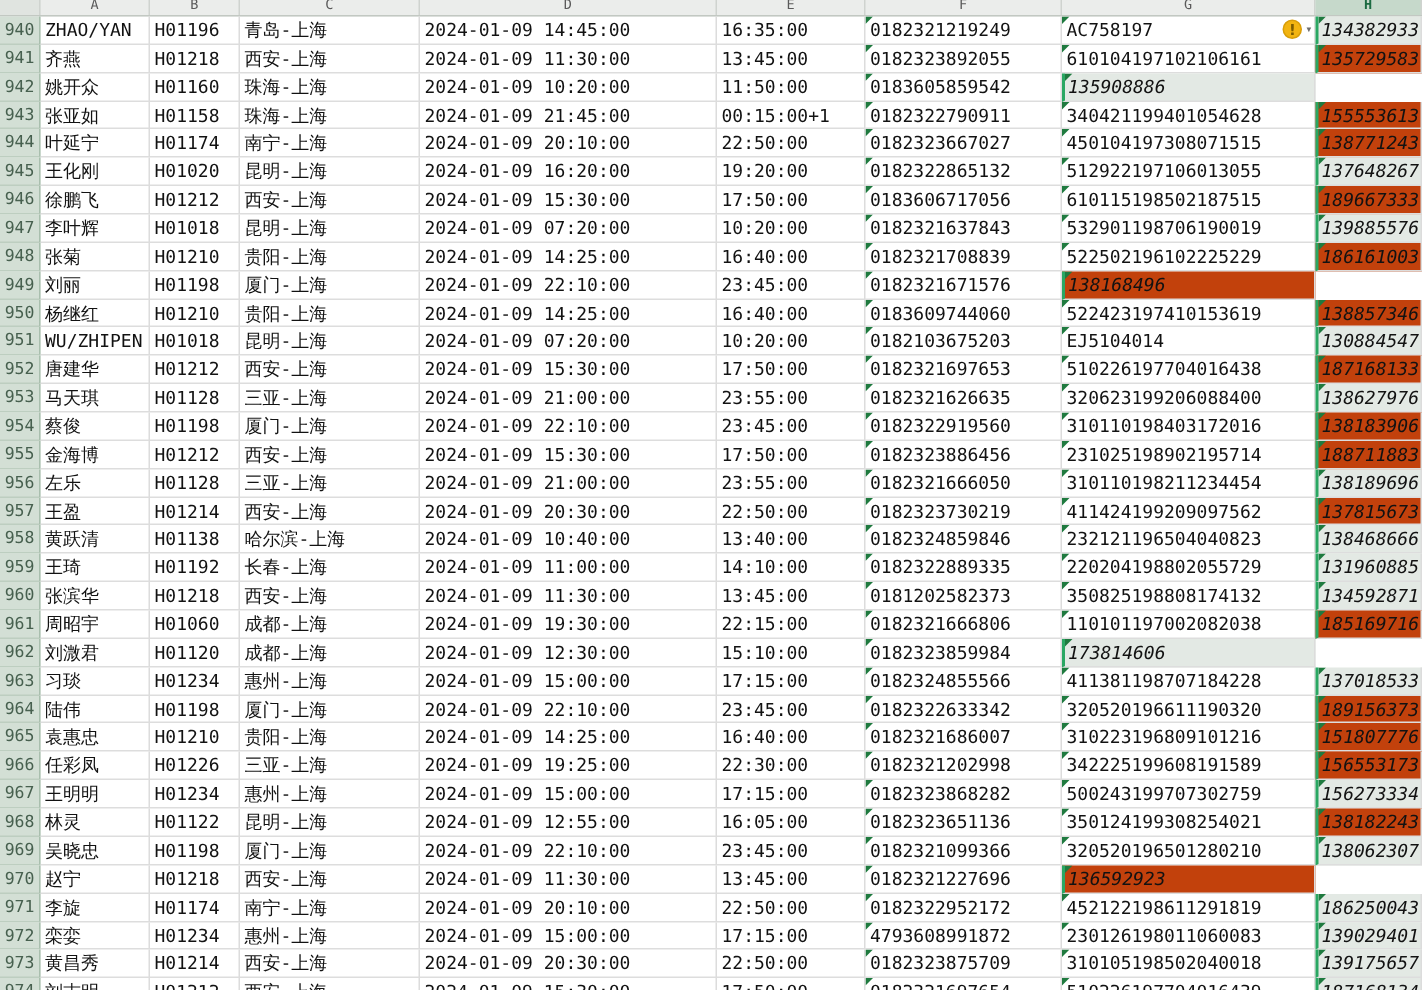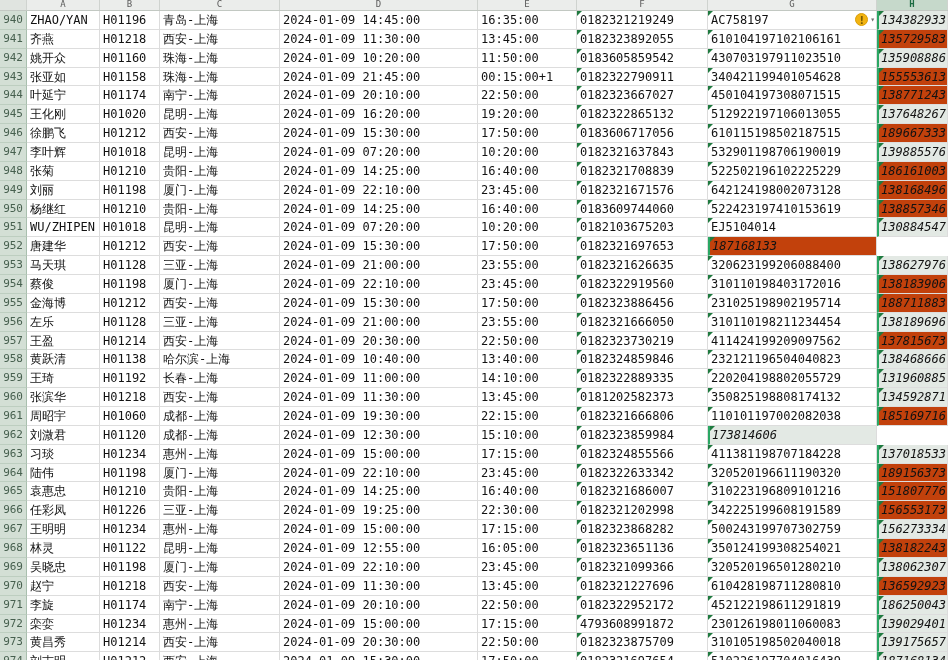--- a/index.html
+++ b/index.html
@@ -97,21 +97,20 @@
         <div class="cell col-h tri dup">135729583</div>
       </div>
       <div class="row">
         <div class="rownum">942</div>
         <div class="cell col-a">姚开众</div>
         <div class="cell col-b">H01160</div>
         <div class="cell col-c">珠海-上海</div>
         <div class="cell col-d">2024-01-09 10:20:00</div>
         <div class="cell col-e">11:50:00</div>
         <div class="cell col-f tri">0183605859542</div>
-        <div class="cell col-g tri">430703197911023510</div>
         <div class="cell col-h tri">135908886</div>
       </div>
       <div class="row">
         <div class="rownum">943</div>
         <div class="cell col-a">张亚如</div>
         <div class="cell col-b">H01158</div>
         <div class="cell col-c">珠海-上海</div>
         <div class="cell col-d">2024-01-09 21:45:00</div>
         <div class="cell col-e">00:15:00+1</div>
         <div class="cell col-f tri">0182322790911</div>
@@ -174,21 +173,20 @@
         <div class="cell col-h tri dup">186161003</div>
       </div>
       <div class="row">
         <div class="rownum">949</div>
         <div class="cell col-a">刘丽</div>
         <div class="cell col-b">H01198</div>
         <div class="cell col-c">厦门-上海</div>
         <div class="cell col-d">2024-01-09 22:10:00</div>
         <div class="cell col-e">23:45:00</div>
         <div class="cell col-f tri">0182321671576</div>
-        <div class="cell col-g tri">642124198002073128</div>
         <div class="cell col-h tri dup">138168496</div>
       </div>
       <div class="row">
         <div class="rownum">950</div>
         <div class="cell col-a">杨继红</div>
         <div class="cell col-b">H01210</div>
         <div class="cell col-c">贵阳-上海</div>
         <div class="cell col-d">2024-01-09 14:25:00</div>
         <div class="cell col-e">16:40:00</div>
         <div class="cell col-f tri">0183609744060</div>
@@ -207,20 +205,21 @@
         <div class="cell col-h tri">130884547</div>
       </div>
       <div class="row">
         <div class="rownum">952</div>
         <div class="cell col-a">唐建华</div>
         <div class="cell col-b">H01212</div>
         <div class="cell col-c">西安-上海</div>
         <div class="cell col-d">2024-01-09 15:30:00</div>
         <div class="cell col-e">17:50:00</div>
         <div class="cell col-f tri">0182321697653</div>
+        <div class="cell col-g tri">510226197704016438</div>
         <div class="cell col-h tri dup">187168133</div>
       </div>
       <div class="row">
         <div class="rownum">953</div>
         <div class="cell col-a">马天琪</div>
         <div class="cell col-b">H01128</div>
         <div class="cell col-c">三亚-上海</div>
         <div class="cell col-d">2024-01-09 21:00:00</div>
         <div class="cell col-e">23:55:00</div>
         <div class="cell col-f tri">0182321626635</div>
@@ -403,21 +402,20 @@
         <div class="cell col-h tri">138062307</div>
       </div>
       <div class="row">
         <div class="rownum">970</div>
         <div class="cell col-a">赵宁</div>
         <div class="cell col-b">H01218</div>
         <div class="cell col-c">西安-上海</div>
         <div class="cell col-d">2024-01-09 11:30:00</div>
         <div class="cell col-e">13:45:00</div>
         <div class="cell col-f tri">0182321227696</div>
-        <div class="cell col-g tri">610428198711280810</div>
         <div class="cell col-h tri dup">136592923</div>
       </div>
       <div class="row">
         <div class="rownum">971</div>
         <div class="cell col-a">李旋</div>
         <div class="cell col-b">H01174</div>
         <div class="cell col-c">南宁-上海</div>
         <div class="cell col-d">2024-01-09 20:10:00</div>
         <div class="cell col-e">22:50:00</div>
         <div class="cell col-f tri">0182322952172</div>

